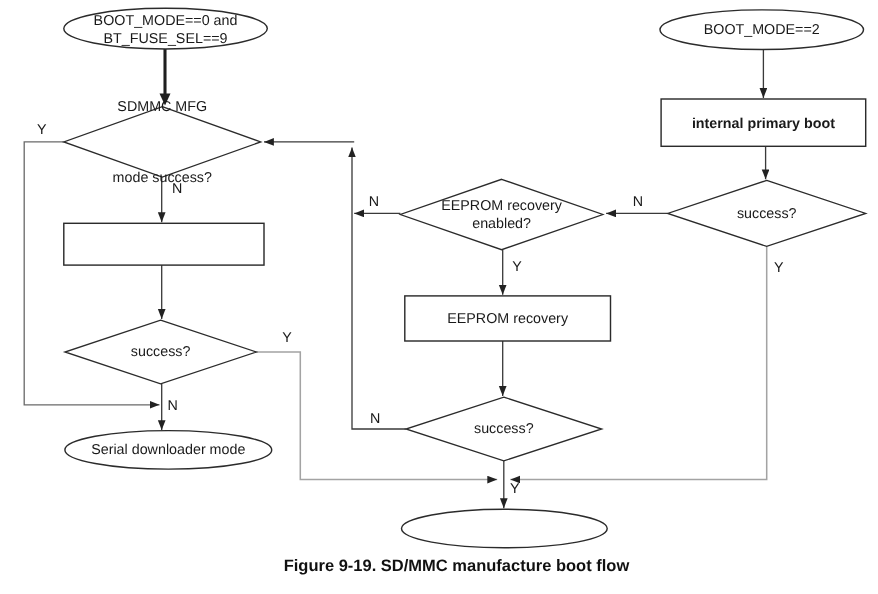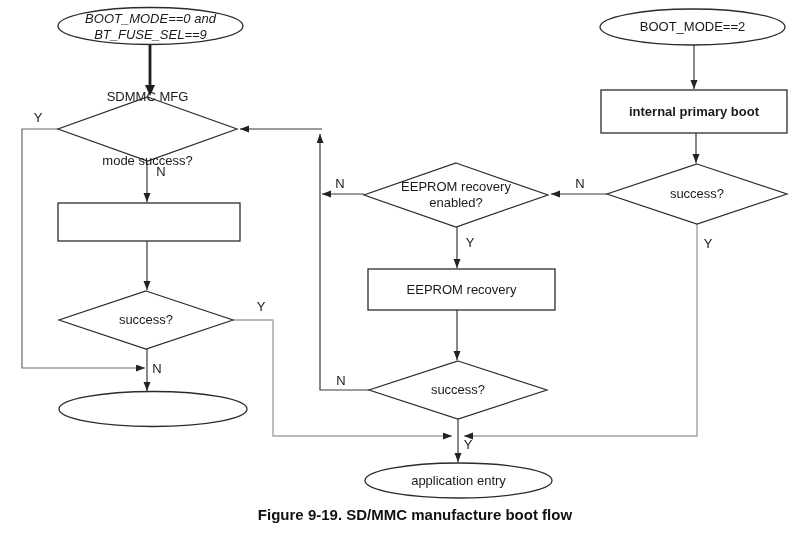--- a/index.html
+++ b/index.html
@@ -70,30 +70,33 @@
     <ellipse cx="692.5" cy="27" rx="92.5" ry="18" fill="#ffffff" stroke="#2b2b2b" stroke-width="1.3"></ellipse>
     <rect x="601" y="90" width="186" height="43" fill="#ffffff" stroke="#2b2b2b" stroke-width="1.3"></rect>
     <polygon points="697,164 787,194 697,224 607,194" fill="#ffffff" stroke="#2b2b2b" stroke-width="1.2"></polygon>
 
     <polygon points="456,163 548,195 456,227 364,195" fill="#ffffff" stroke="#2b2b2b" stroke-width="1.2"></polygon>
     <rect x="368" y="269" width="187" height="41" fill="#ffffff" stroke="#2b2b2b" stroke-width="1.3"></rect>
     <polygon points="458,361 547,390 458,419 369,390" fill="#ffffff" stroke="#2b2b2b" stroke-width="1.2"></polygon>
     <ellipse cx="458.5" cy="480.5" rx="93.5" ry="17.5" fill="#ffffff" stroke="#2b2b2b" stroke-width="1.3"></ellipse>
   </svg>
 
-  <div class="node-text" style="left:58px;top:8px;width:185px;height:37px;font-style:italic;">
+  <div class="node-text" style="left:58px;top:8px;width:185px;height:37px;">
     <span>BOOT_MODE==0 and</span>
     <span>BT_FUSE_SEL==9</span>
   </div>
   <div class="node-text" style="left:58px;top:97px;width:179px;height:64px;gap:48px;">
     <span>SDMMC MFG</span>
     <span>mode success?</span>
   </div>
   <div class="node-text" style="left:59px;top:291px;width:174px;height:58px;">
     <span>success?</span>
+  </div>
+  <div class="node-text" style="left:59px;top:392px;width:188px;height:34px;">
+    <span>Serial downloader mode</span>
   </div>
 
   <div class="node-text" style="left:600px;top:9px;width:185px;height:36px;">
     <span>BOOT_MODE==2</span>
   </div>
   <div class="node-text" style="left:601px;top:90px;width:186px;height:43px;font-weight:bold;">
     <span>internal primary boot</span>
   </div>
   <div class="node-text" style="left:607px;top:164px;width:180px;height:60px;">
     <span>success?</span>
@@ -102,23 +105,20 @@
   <div class="node-text" style="left:364px;top:163px;width:184px;height:64px;">
     <span>EEPROM recovery</span>
     <span>enabled?</span>
   </div>
   <div class="node-text" style="left:368px;top:269px;width:187px;height:41px;">
     <span>EEPROM recovery</span>
   </div>
   <div class="node-text" style="left:369px;top:361px;width:178px;height:58px;">
     <span>success?</span>
   </div>
-  <div class="node-text" style="left:365px;top:463px;width:187px;height:35px;">
-    <span>application entry</span>
-  </div>
 
   <div class="edge-label" style="left:38px;top:117px;">Y</div>
   <div class="edge-label" style="left:161px;top:171px;">N</div>
   <div class="edge-label" style="left:157px;top:368px;">N</div>
   <div class="edge-label" style="left:261px;top:306px;">Y</div>
   <div class="edge-label" style="left:340px;top:183px;">N</div>
   <div class="edge-label" style="left:470px;top:242px;">Y</div>
   <div class="edge-label" style="left:580px;top:183px;">N</div>
   <div class="edge-label" style="left:708px;top:243px;">Y</div>
   <div class="edge-label" style="left:341px;top:380px;">N</div>

